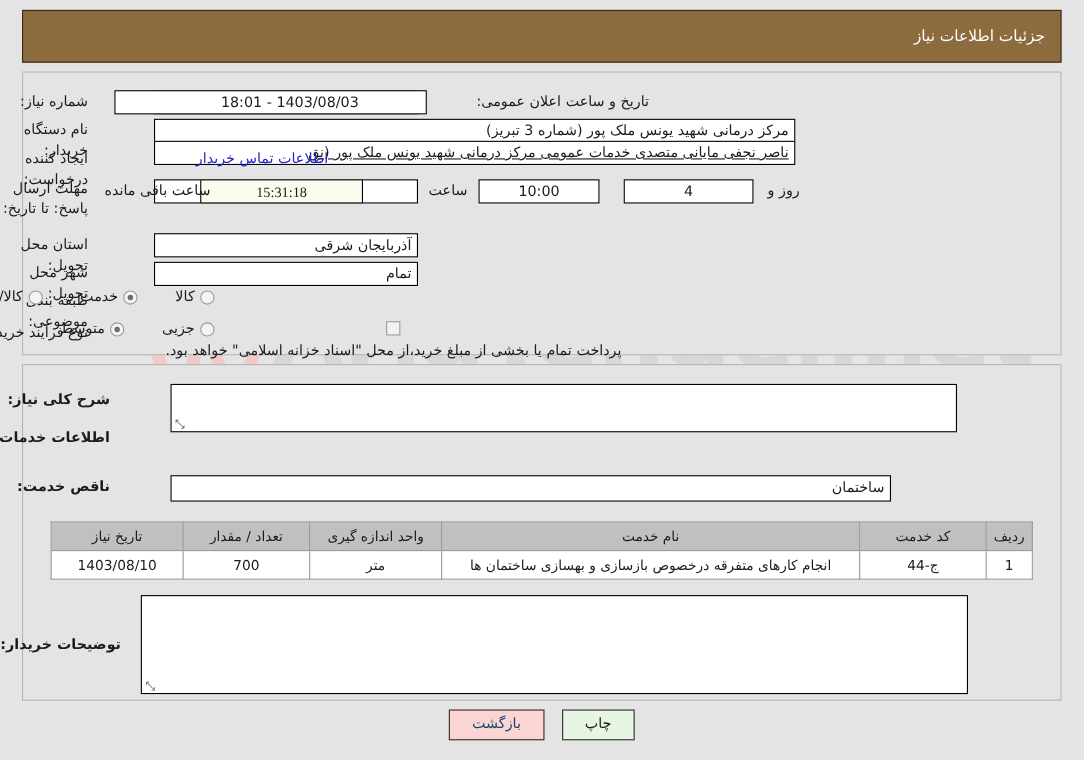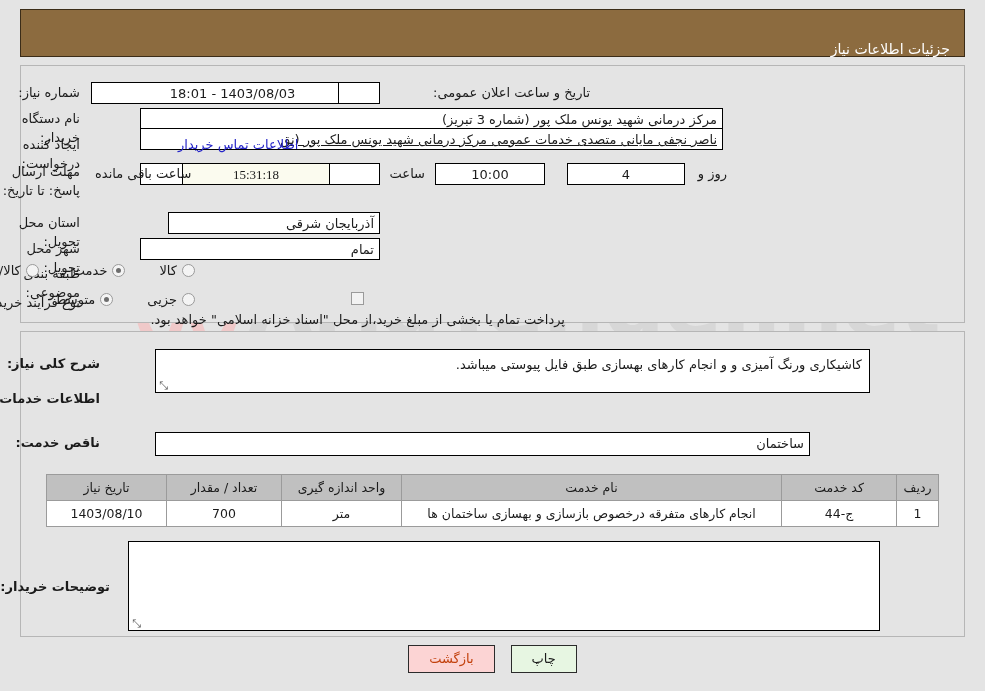--- a/index.html
+++ b/index.html
@@ -57,21 +57,20 @@
     background: #8c6b3f;
     border: 1px solid #3b2c18;
     z-index: 2;
   }
   #title-bar .t {
     position: absolute;
     right: 14px; top: 50%;
     transform: translateY(-50%);
     color: #ffffff;
     font-size: 14px;
-    margin-top: 16px;
   }
 
   
   .panel {
     position: absolute;
     border: 1px solid #b6b6b6;
     background: #e4e4e4;
     z-index: 1;
   }
   #panel-top   { left: 20px; top: 65px;  width: 945px; height: 258px; }
@@ -200,21 +199,21 @@
     z-index: 3;
   }
   .btn {
     border: 1px solid #2b2b2b;
     font-size: 13px;
     padding: 4px 20px;
     cursor: pointer;
     line-height: 18px;
     font-family: inherit;
   }
-  .btn.ret  { background: #fcd4d4; color: #c2410c; min-width: 74px; }
+  .btn.ret  { background: #fcd4d4; color: #0c4a6e; min-width: 74px; }
   .btn.prn  { background: #e7f6e2; color: #1b1b1b; min-width: 66px; }
 </style>
 </head>
 <body>
 
 <div id="page">
 
   <div id="watermark">
     <div id="wm-inner">
       <div class="wm-shield">
@@ -230,40 +229,40 @@
   <div id="title-bar">
     <div class="t">جزئیات اطلاعات نیاز</div>
   </div>
 
   <div id="panel-top" class="panel"></div>
 
   <div class="lbl" style="right:905px; top:84px; width:75px;">شماره نیاز:</div>
   <div class="fld center" style="right:605px; top:82px; width:240px;">1103005901000002</div>
 
   <div class="sep-text" style="right:395px; top:82px;">تاریخ و ساعت اعلان عمومی:</div>
-  <div class="fld center" style="right:None; left:91px; top:82px; width:248px;padding-left:40px;">1403/08/03 - 18:01</div>
+  <div class="fld center" style="right:None; left:104px; top:82px; width:284px;padding-left:40px;">1403/08/03 - 18:01</div>
 
   <div class="lbl" style="right:905px; top:110px; width:95px;">نام دستگاه خریدار:</div>
   <div class="fld" style="right:262px; top:108px; width:583px;">مرکز درمانی شهید یونس ملک پور (شماره 3 تبریز)</div>
 
   <div class="lbl" style="right:905px; top:136px; width:110px;">ایجاد کننده درخواست:</div>
   <div class="fld" style="right:262px; top:128px; width:583px;text-decoration:underline;">ناصر نجفی مایانی متصدی خدمات عمومی مرکز درمانی شهید یونس ملک پور (نق</div>
   <a href="#" class="link" style="left:178px; top:134px;">اطلاعات تماس خریدار</a>
 
   <div class="lbl" style="right:905px; top:163px; width:90px;">مهلت ارسال پاسخ: تا تاریخ:</div>
   <div class="fld center" style="right:605px; top:163px; width:240px;">1403/08/08</div>
   <div class="sep-text" style="right:560px; top:163px;">ساعت</div>
   <div class="fld center" style="right:440px; top:163px; width:110px;">10:00</div>
   <div class="fld center" style="right:300px; top:163px; width:118px;">4</div>
   <div class="sep-text" style="right:258px; top:163px;">روز و</div>
   <div class="fld center cream" style="right:655px; left:182px; top:163px; width:null;">15:31:18</div>
   <div class="sep-text" style="left:95px; top:163px;">ساعت باقی مانده</div>
 
   <div class="lbl" style="right:905px; top:214px; width:90px;">استان محل تحویل:</div>
-  <div class="fld" style="right:605px; top:212px; width:212px;">آذربایجان شرقی</div>
+  <div class="fld" style="right:605px; top:212px; width:240px;">آذربایجان شرقی</div>
 
   <div class="lbl" style="right:905px; top:240px; width:90px;">شهر محل تحویل:</div>
   <div class="fld" style="right:605px; top:238px; width:240px;">تمام</div>
 
   <div class="lbl" style="right:905px; top:265px; width:110px;">طبقه بندی موضوعی:</div>
   <div class="radio-group" id="category-group" style="right:790px; top:263px;">
       <div class="radio-item">
         <span class="radio"></span>
         <span class="radio-label">کالا</span>
       </div>
@@ -290,21 +289,20 @@
     </div>
   <div class="cbx-wrap" style="right:420px; top:292px;">
     <span class="cbx" id="treasury-cbx"></span>
     <span class="cbx-label">پرداخت تمام یا بخشی از مبلغ خرید،از محل "اسناد خزانه اسلامی" خواهد بود.</span>
   </div>
 
   <div id="panel-bottom" class="panel"></div>
 
   <div class="lbl bold" style="right:885px; top:355px; width:95px;">شرح کلی نیاز:</div>
   <div class="ta" style="right:115px; top:349px; width:715px; height:44px;">
-    <span>کاشیکاری ورنگ آمیزی و و انجام کارهای بهسازی طبق فایل پیوستی میباشد.</span>
     <span class="grip"></span>
   </div>
 
   <div class="lbl bold" style="right:885px; top:390px; width:200px;">اطلاعات خدمات مورد نیاز</div>
 
   <div class="lbl bold" style="right:885px; top:434px; width:90px;">ناقص خدمت:</div>
   <div class="fld" style="right:175px; top:432px; width:655px; height:24px; line-height:20px;">ساختمان</div>
 
   <table id="svc-table">
     <thead>

